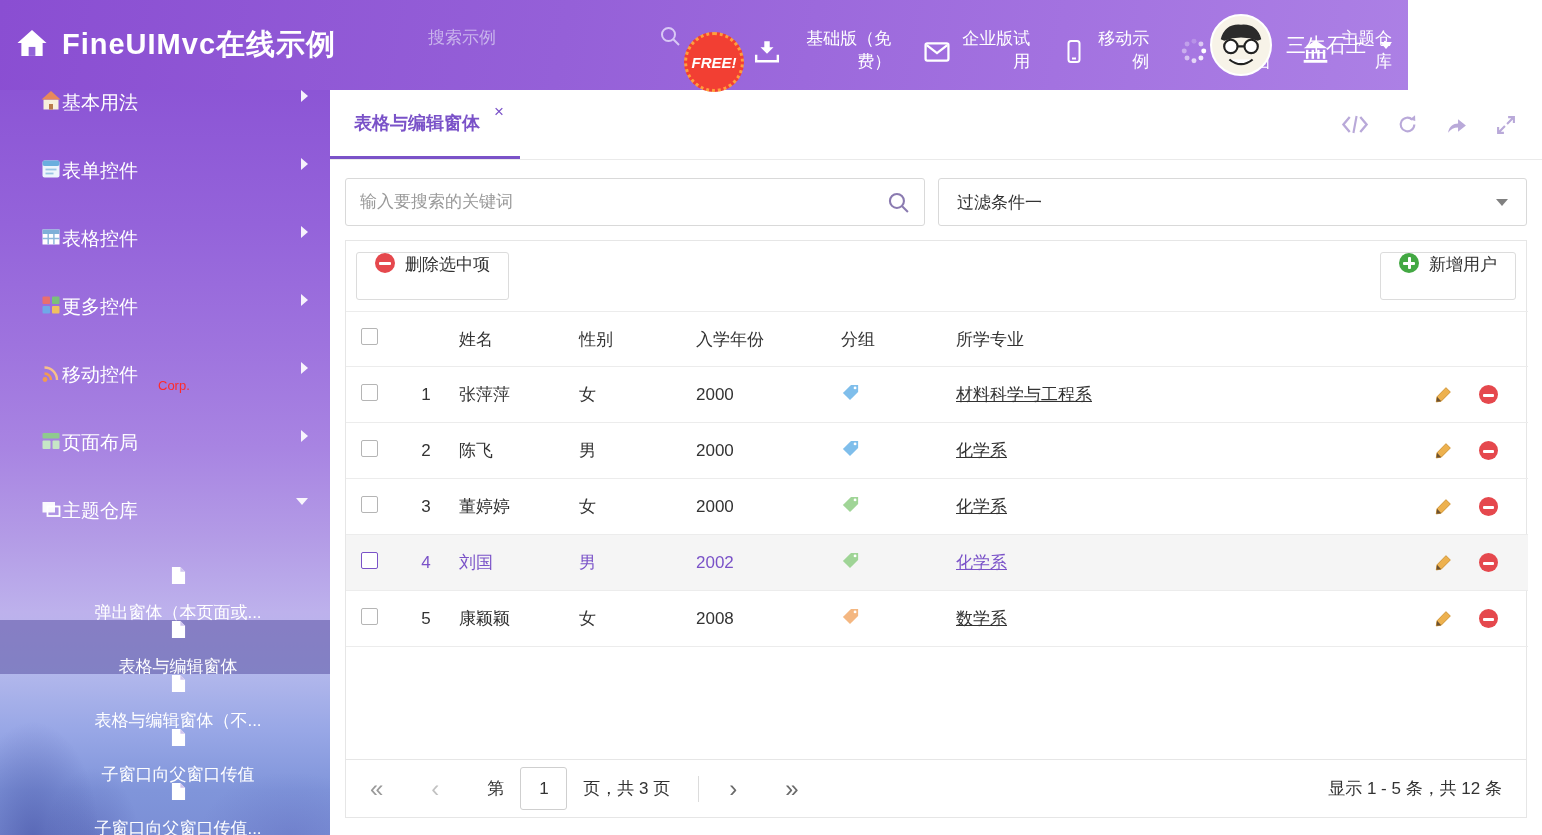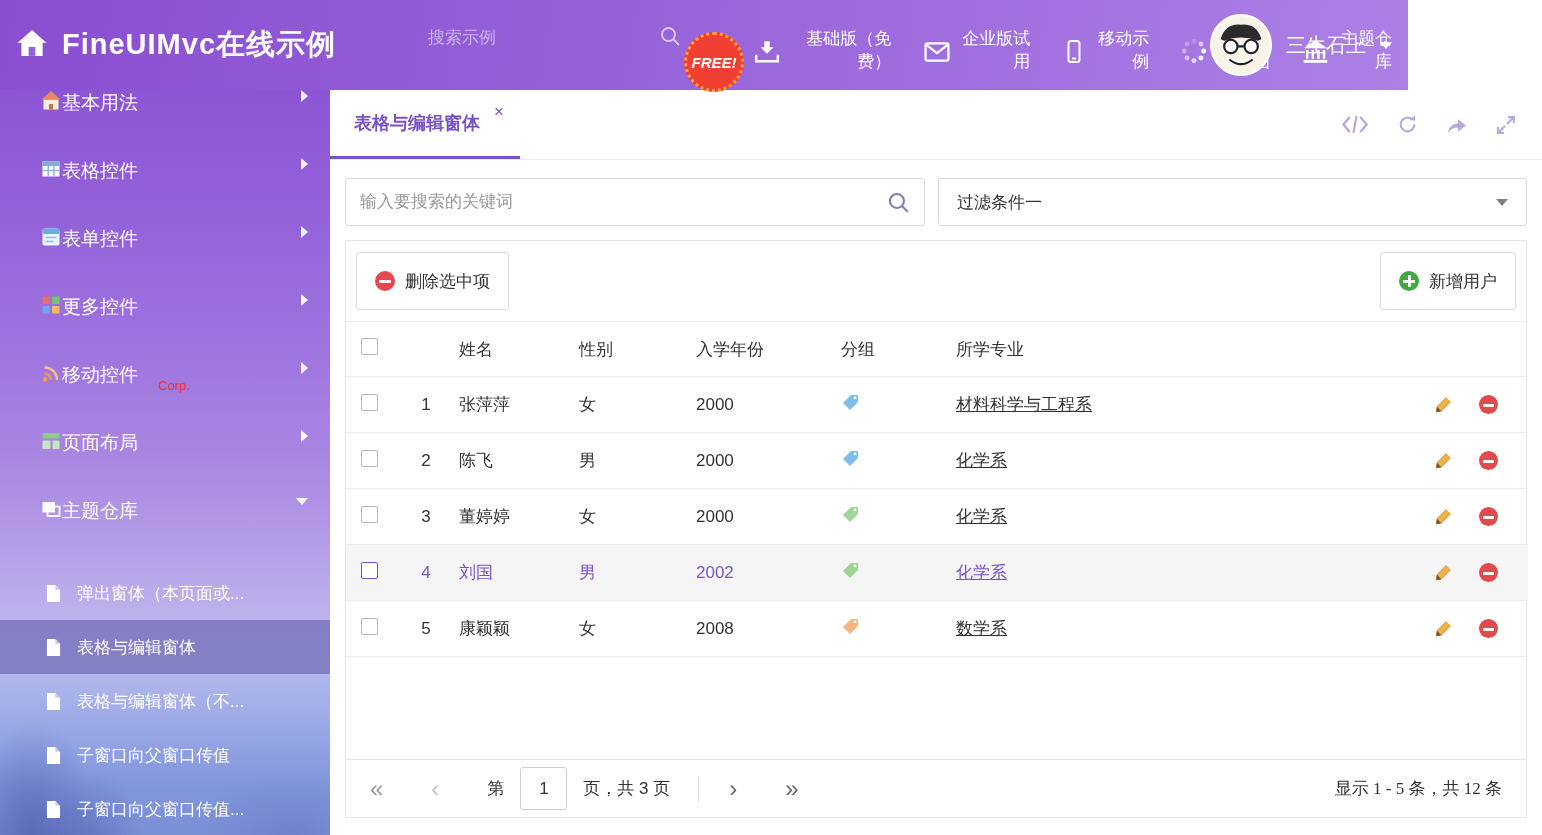--- a/index.html
+++ b/index.html
@@ -33,21 +33,21 @@
     background:
       radial-gradient(ellipse 95px 170px at 10% 102%, rgba(55,65,150,.50), transparent 70%),
       radial-gradient(ellipse 70px 120px at 28% 106%, rgba(65,75,160,.38), transparent 70%),
       radial-gradient(ellipse 130px 90px at 88% 100%, rgba(90,100,185,.32), transparent 70%); }
   .side-item { position:relative; z-index:1; height:68px; display:flex; align-items:flex-start; gap:0; padding:0 22px 0 40px; font-size:19px; cursor:pointer; }
   .side-item .sicon { width:22px; height:22px; flex:0 0 22px; display:flex; }
   .side-item .chev { margin-left:auto; }
   .chev-r { width:0; height:0; border-top:6px solid transparent; border-bottom:6px solid transparent; border-left:7px solid rgba(255,255,255,.92); }
   .chev-d { width:0; height:0; border-left:6px solid transparent; border-right:6px solid transparent; border-top:7px solid rgba(255,255,255,.92); }
   .corp-badge { color:#ff2a2a; font-size:13px; margin-left:20px; align-self:flex-start; margin-top:16px; }
-  .sub-item { position:relative; z-index:1; height:54px; display:flex; align-items:center; gap:16px; padding:0 20px 0 46px; font-size:17px; cursor:pointer; }
+  .sub-item { position:relative; z-index:1; height:54px; display:flex; align-items:center; gap:16px; padding:0 20px 0 46px; font-size:17px; cursor:pointer;flex-direction:column; }
   .sub-item.active { background:rgba(72,61,148,.45); }
   .sub-item .ficon { flex:0 0 15px; display:flex; }
 
   
   .main { position:absolute; left:330px; top:90px; width:1212px; height:745px; background:#fff; }
 
   .tabbar { height:70px; border-bottom:1px solid #eaeaea; display:flex; align-items:stretch; }
   .tab { display:flex; align-items:center; gap:10px; padding:0 24px; font-size:18px; color:#555; cursor:pointer; position:relative; }
   .tab.first { margin-left:8px; }
   .tab.active { color:#7a52c8; font-weight:bold; border-bottom:3px solid #7a52c8; padding-right:40px; }
@@ -58,21 +58,21 @@
   .filter-row { display:flex; gap:13px; padding:18px 15px 14px; }
   .searchbox { width:580px; height:48px; border:1px solid #d9d9d9; border-radius:3px; display:flex; align-items:center; padding:0 14px; background:#fff; }
   .searchbox input { flex:1; border:none; outline:none; font-size:17px; color:#333; font-family:inherit; }
   .searchbox input::placeholder { color:#999; }
   .searchbox .sbtn { display:flex; cursor:pointer; }
   .filter-select { flex:1; height:48px; border:1px solid #d9d9d9; border-radius:3px; display:flex; align-items:center; padding:0 18px; font-size:17px; color:#333; cursor:pointer; background:#fff; }
   .sel-caret { margin-left:auto; width:0; height:0; border-left:6px solid transparent; border-right:6px solid transparent; border-top:7px solid #808080; }
 
   .panel { margin:0 15px; height:578px; border:1px solid #e6e6e6; display:flex; flex-direction:column; background:#fff; }
   .ptoolbar { display:flex; align-items:center; padding:11px 10px; }
-  .btn { display:flex; align-items:center; gap:10px; height:58px; padding:0 18px; background:#fff; border:1px solid #dcdcdc; border-radius:3px; font-size:17px; color:#333; cursor:pointer; font-family:inherit; }
+  .btn { display:flex; gap:10px; height:48px; padding:0 18px; background:#fff; border:1px solid #dcdcdc; border-radius:3px; font-size:17px; color:#333; cursor:pointer; font-family:inherit; }
   .btn.right { margin-left:auto; }
 
   .ic-circle { width:20px; height:20px; border-radius:50%; position:relative; display:inline-block; flex:0 0 20px; }
   .ic-circle::after { content:""; position:absolute; left:4px; right:4px; top:8.5px; height:3px; background:#fff; border-radius:1px; }
   .ic-circle.red { background:#e5484d; }
   .ic-circle.green { background:#43a843; }
   .ic-circle.plus::before { content:""; position:absolute; top:4px; bottom:4px; left:8.5px; width:3px; background:#fff; border-radius:1px; }
   .ic-circle.small { width:19px; height:19px; flex:0 0 19px; }
 
   table { width:100%; border-collapse:collapse; table-layout:fixed; }
@@ -93,21 +93,21 @@
 
   .filler { flex:1; }
   .pager { border-top:1px solid #e6e6e6; height:58px; display:flex; align-items:center; padding:0 24px; font-size:17px; color:#333; }
   .pg-btn { font-size:24px; line-height:1; margin-right:48px; cursor:pointer; }
   .pg-first { color:#9a9a9a; }
   .pg-prev { color:#c2c2c2; }
   .pg-next,.pg-last { color:#6a6a6a; }
   .pg-text { margin-right:16px; }
   .pg-input { width:47px; height:43px; border:1px solid #cfcfcf; border-radius:3px; text-align:center; font-size:17px; color:#333; margin-right:16px; font-family:inherit; outline:none; }
   .pg-sep { width:1px; height:26px; background:#dcdcdc; margin:0 30px 0 12px; }
-  .pg-summary { margin-left:auto;font-family:Liberation Serif, serif; }
+  .pg-summary { margin-left:auto; }
 </style>
 </head>
 <body>
 
 <header class="header">
   <div class="brand">
     <span>
       <svg width="32" height="28" viewBox="0 0 28 25">
           <path d="M14 1 27 12.5 h-3.5 V24 h-19 V12.5 H1 Z" fill="#fff"></path>
           <rect x="11" y="16" width="6" height="8" fill="#9163d8"></rect>
@@ -210,38 +210,38 @@
           <path d="M11 1 20.5 9.5 H1.5 Z" fill="#e8895a"></path>
           <rect x="9" y="14" width="4" height="5.5" fill="#b97a4a"></rect>
         </svg>
     </span>
     <span>基本用法</span>
     <span class="chev chev-r"></span>
   </div>
   <div class="side-item">
     <span class="sicon">
       <svg viewBox="0 0 22 22" width="22" height="22">
-          <rect x="2.5" y="3.5" width="17" height="15" fill="#fff"></rect>
-          <rect x="2.5" y="3.5" width="17" height="4.5" fill="#7fb0d8"></rect>
-          <path d="M2.5 12.5 h17 M8.2 8 v10.5 M13.9 8 v10.5" stroke="#8fb8dc" stroke-width="1.5" fill="none"></path>
-        </svg>
-    </span>
-    <span>表格控件</span>
-    <span class="chev chev-r"></span>
-  </div>
-  <div class="side-item">
-    <span class="sicon">
-      <svg viewBox="0 0 22 22" width="22" height="22">
           <rect x="2.5" y="2.5" width="17" height="17" rx="2" fill="#eef5fc"></rect>
           <rect x="2.5" y="2.5" width="17" height="5.5" rx="2" fill="#6aaede"></rect>
           <line x1="5.5" y1="11.5" x2="16.5" y2="11.5" stroke="#9bc4e4" stroke-width="1.8"></line>
           <line x1="5.5" y1="15.5" x2="13.5" y2="15.5" stroke="#9bc4e4" stroke-width="1.8"></line>
         </svg>
     </span>
     <span>表单控件</span>
+    <span class="chev chev-r"></span>
+  </div>
+  <div class="side-item">
+    <span class="sicon">
+      <svg viewBox="0 0 22 22" width="22" height="22">
+          <rect x="2.5" y="3.5" width="17" height="15" fill="#fff"></rect>
+          <rect x="2.5" y="3.5" width="17" height="4.5" fill="#7fb0d8"></rect>
+          <path d="M2.5 12.5 h17 M8.2 8 v10.5 M13.9 8 v10.5" stroke="#8fb8dc" stroke-width="1.5" fill="none"></path>
+        </svg>
+    </span>
+    <span>表格控件</span>
     <span class="chev chev-r"></span>
   </div>
   <div class="side-item">
     <span class="sicon">
       <svg viewBox="0 0 22 22" width="22" height="22">
           <rect x="2.5" y="2.5" width="7.5" height="7.5" rx="1" fill="#e86f6f"></rect>
           <rect x="12" y="2.5" width="7.5" height="7.5" rx="1" fill="#7ac07a"></rect>
           <rect x="2.5" y="12" width="7.5" height="7.5" rx="1" fill="#6fa8e8"></rect>
           <rect x="12" y="12" width="7.5" height="7.5" rx="1" fill="#f0c060"></rect>
         </svg>

